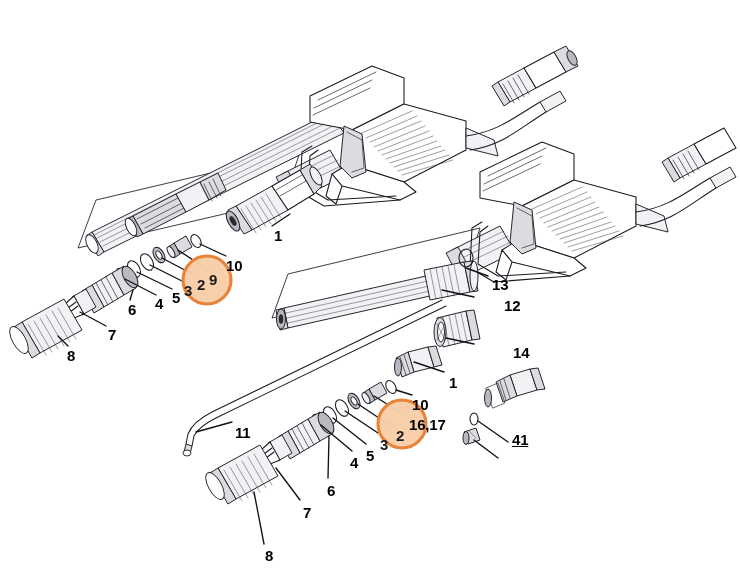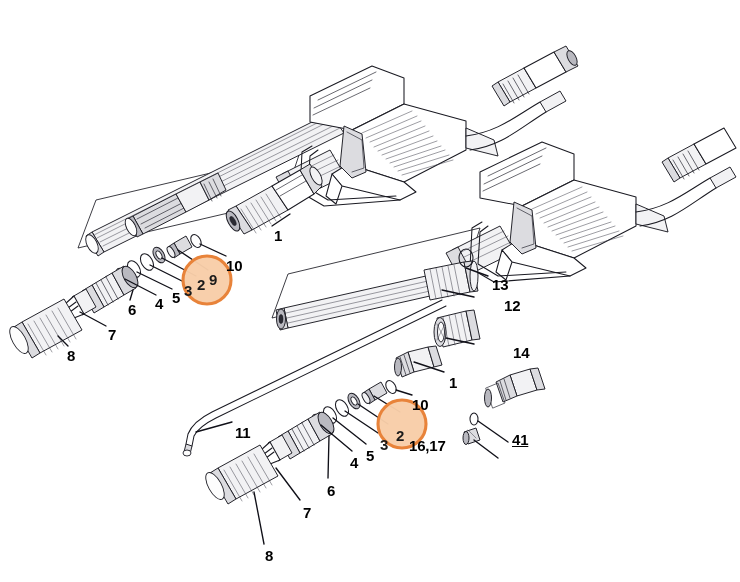--- a/index.html
+++ b/index.html
@@ -421,21 +421,21 @@
   <div class="lbl" style="left:155px; top:296px;">4</div>
   <div class="lbl" style="left:128px; top:302px;">6</div>
   <div class="lbl" style="left:108px; top:327px;">7</div>
   <div class="lbl" style="left:67px;  top:348px;">8</div>
   <div class="lbl" style="left:492px; top:277px;">13</div>
   <div class="lbl" style="left:504px; top:298px;">12</div>
   <div class="lbl" style="left:478px; top:345px;margin-left:35px;">14</div>
   <div class="lbl" style="left:449px; top:375px;">1</div>
   <div class="lbl" style="left:235px; top:425px;">11</div>
   <div class="lbl" style="left:412px; top:397px;">10</div>
-  <div class="lbl" style="left:409px; top:438px;">16,17</div>
+  <div class="lbl" style="left:409px; top:417px;">16,17</div>
   <div class="lbl on-hl" style="left:396px; top:428px;">2</div>
   <div class="lbl on-hl" style="left:380px; top:437px;">3</div>
   <div class="lbl" style="left:366px; top:448px;">5</div>
   <div class="lbl" style="left:350px; top:455px;">4</div>
   <div class="lbl" style="left:512px; top:432px;text-decoration:underline;">41</div>
   <div class="lbl" style="left:327px; top:483px;">6</div>
   <div class="lbl" style="left:303px; top:505px;">7</div>
   <div class="lbl" style="left:265px; top:548px;">8</div>
 
 </div>

